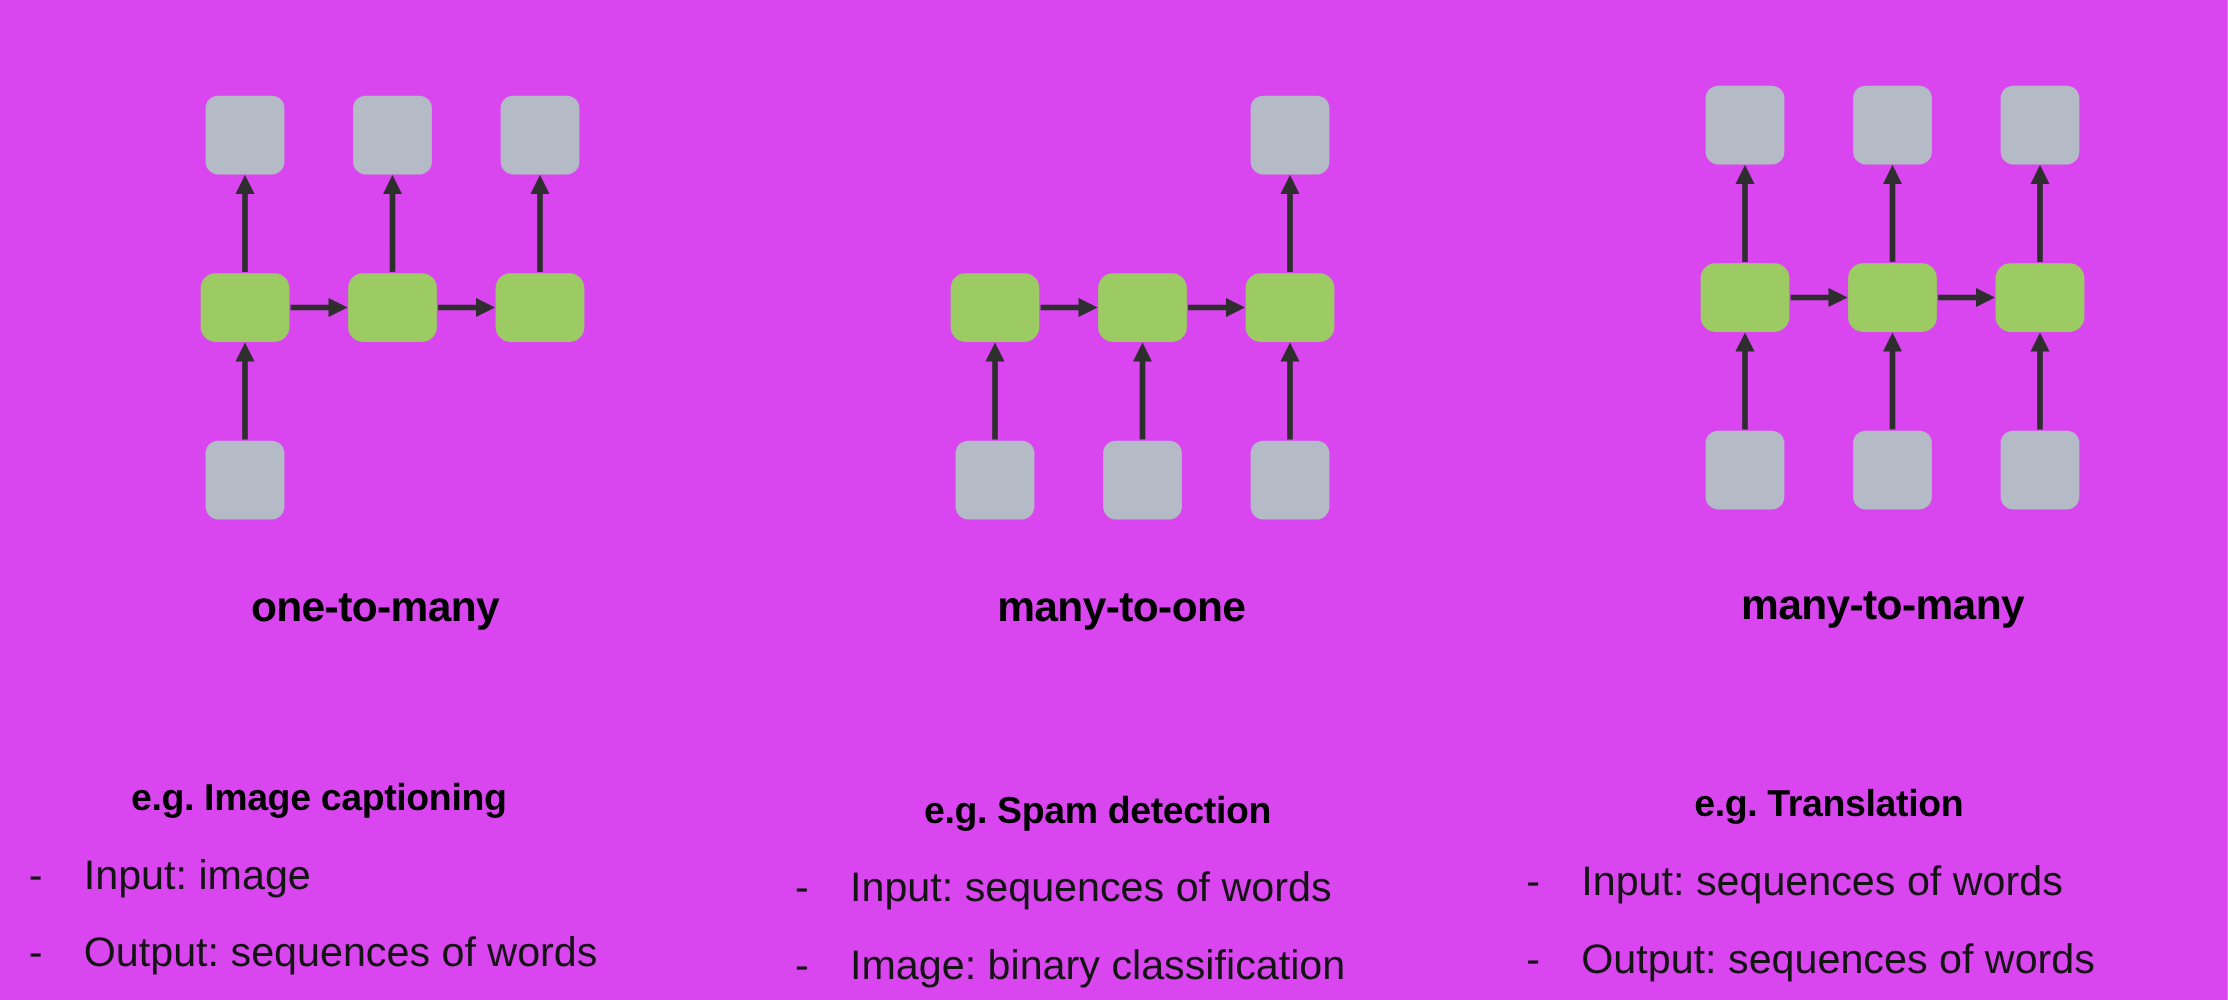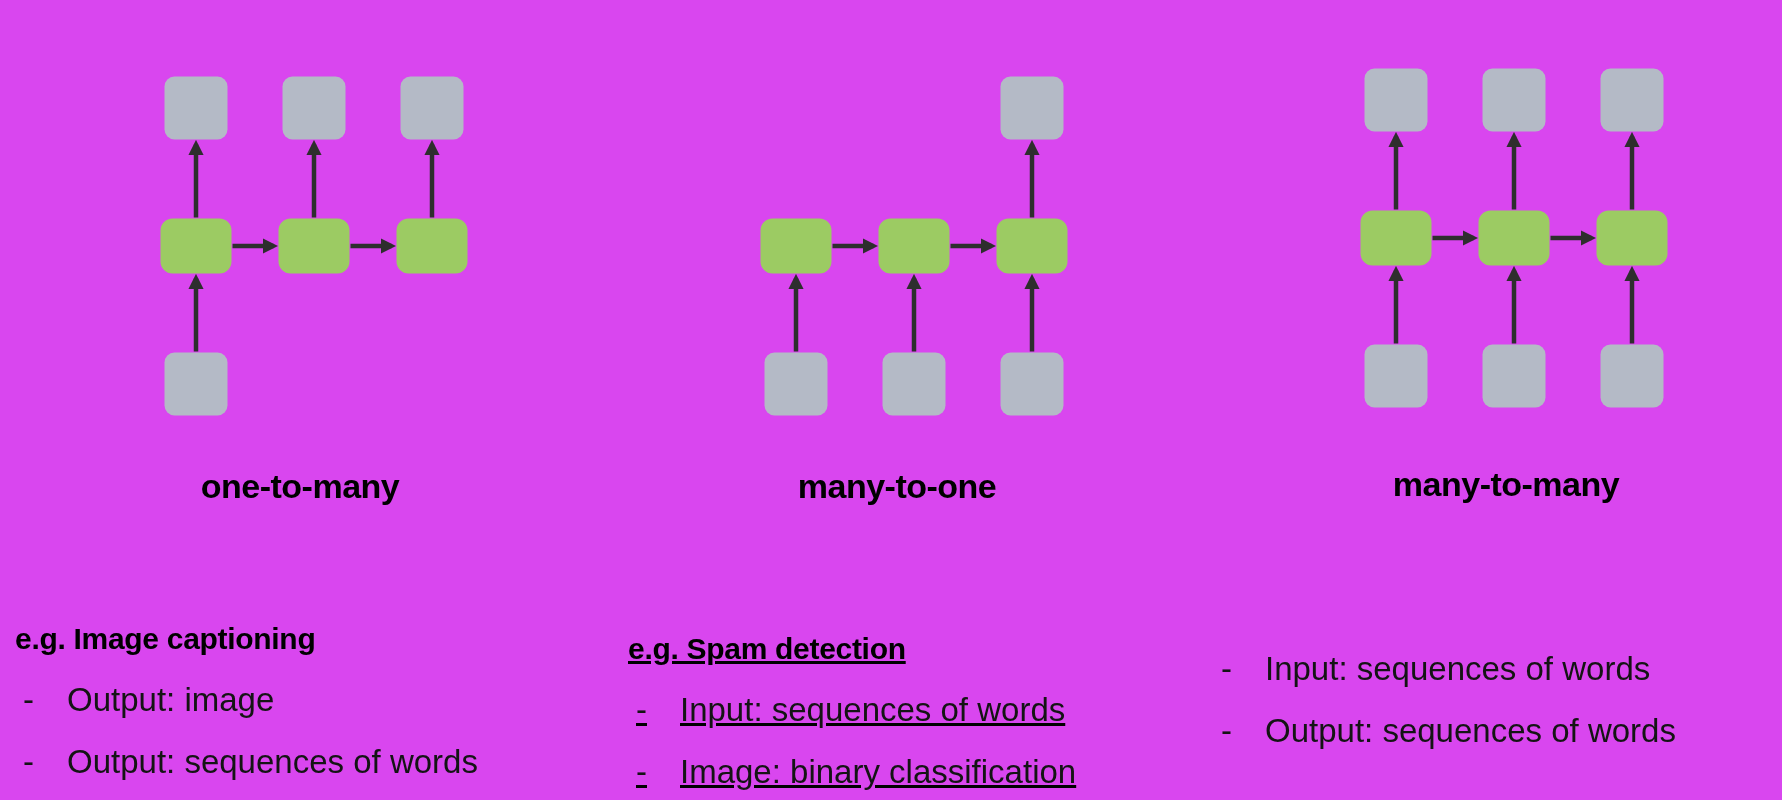--- a/index.html
+++ b/index.html
@@ -32,21 +32,21 @@
     letter-spacing: -0.5px;
   }
   .example {
     position: absolute;
     padding-top: 6px;
   }
   .example .ex-title {
     font-size: 30px;
     font-weight: bold;
     line-height: 36px;
-    text-align: left;
+    text-align: center;
     color: #000000;
     letter-spacing: -0.3px;
   }
   .bullet {
     display: flex;
     margin-top: 24px;
     padding-left: 8px;
     font-size: 33px;
     line-height: 38px;
     color: #141414;
@@ -136,44 +136,45 @@
 
   <div class="dlabel" style="left:1316px; top:464px;">many-to-many</div>
 
   <div class="dlabel" style="left:707px; top:466px;">many-to-one</div>
 
   <section class="example" style="left:15px; top:615px; width:480px;">
     <h3 class="ex-title">e.g. Image captioning</h3>
     <div class="bullets">
         <div class="bullet">
           <span class="dash">-</span>
-          <span class="btext">Output: image</span>
+          <span class="btext">Input: image</span>
         </div>
         <div class="bullet">
           <span class="dash">-</span>
           <span class="btext">Output: sequences of words</span>
         </div>
       </div>
   </section>
 
-  <section class="example" style="left:628px; top:625px; width:500px;text-decoration:underline;">
+  <section class="example" style="left:628px; top:625px; width:500px;">
     <h3 class="ex-title">e.g. Spam detection</h3>
     <div class="bullets">
         <div class="bullet">
           <span class="dash">-</span>
           <span class="btext">Input: sequences of words</span>
         </div>
         <div class="bullet">
           <span class="dash">-</span>
           <span class="btext">Image: binary classification</span>
         </div>
       </div>
   </section>
 
   <section class="example" style="left:1213px; top:620px; width:500px;">
+    <h3 class="ex-title">e.g. Translation</h3>
     <div class="bullets">
         <div class="bullet">
           <span class="dash">-</span>
           <span class="btext">Input: sequences of words</span>
         </div>
         <div class="bullet">
           <span class="dash">-</span>
           <span class="btext">Output: sequences of words</span>
         </div>
       </div>

